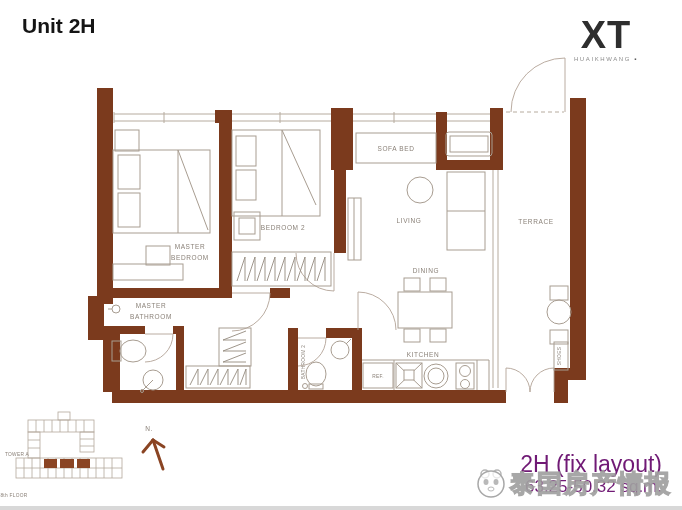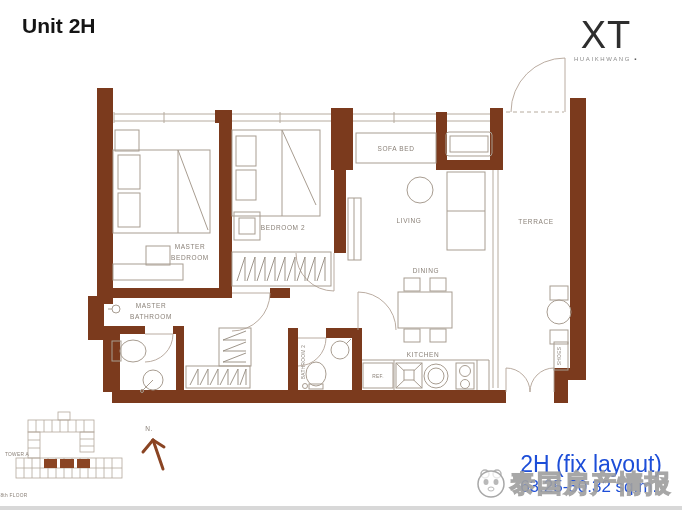--- a/index.html
+++ b/index.html
@@ -1,36 +1,36 @@
 <!DOCTYPE html>
 <html><head>
 <meta charset="utf-8">
 <style>
   html,body{margin:0;padding:0;background:#ffffff;}
   .stage{position:relative;width:682px;height:510px;background:#ffffff;overflow:hidden;
          font-family:"Liberation Sans",sans-serif;}
   .page-title{position:absolute;left:22px;top:14px;font-size:21px;font-weight:bold;color:#151515;}
   .logo{position:absolute;right:24px;top:16px;width:104px;text-align:center;}
-  .logo-xt{font-size:38px;line-height:1;color:#2e2e2e;letter-spacing:1px;font-family:"Liberation Sans",sans-serif;}
+  .logo-xt{font-size:38px;line-height:1;color:#2e2e2e;letter-spacing:1px;font-family:"Liberation Sans",sans-serif;font-weight:bold;}
   .logo-sub{font-size:6px;letter-spacing:1.6px;color:#8c8c8c;margin-top:2px;}
   .logo-sub .mark{color:#555;}
   svg.plan{position:absolute;left:0;top:0;}
   .wall{fill:#7b3a1d;stroke:none;}
   .furn{fill:none;stroke:#a89d91;stroke-width:1;}
   .furnf{fill:#ffffff;stroke:#a89d91;stroke-width:1;}
   .door{fill:none;stroke:#b2a396;stroke-width:0.9;}
   .win{stroke:#b6ab9e;stroke-width:1;fill:none;}
   .dash{stroke:#b6ab9e;stroke-width:1;fill:none;stroke-dasharray:4 3;}
   .zig{fill:none;stroke:#948a7e;stroke-width:0.9;}
   .lbl{font-family:"Liberation Sans",sans-serif;font-size:6.5px;letter-spacing:0.6px;fill:#8a8178;text-anchor:middle;}
   .lbl-s{font-size:4.8px;letter-spacing:0.3px;}
   .key{fill:none;stroke:#b3a89c;stroke-width:0.8;}
   .keyunit{fill:#8a4423;stroke:none;}
   .north{stroke:#8a4423;stroke-width:3;fill:none;stroke-linecap:round;}
-  .footer{position:absolute;right:20px;top:452px;color:#1d4ed8;z-index:2;}
+  .footer{position:absolute;right:20px;top:452px;text-align:right;color:#701a75;z-index:2;}
   .footer .f1{font-size:23px;line-height:1.1;}
   .footer .f2{font-size:17px;line-height:1.2;}
   .watermark{position:absolute;left:474px;top:466px;z-index:5;display:flex;align-items:center;gap:2px;}
   .wm-text{font-size:25px;font-weight:bold;letter-spacing:2px;color:#a16207;opacity:.92;
            -webkit-text-stroke:1.3px #a0a0a0;text-shadow:0 0 1px #aaaaaa;}
   .bottom-strip{position:absolute;left:0;bottom:0;width:682px;height:4px;background:#d8d8d8;}
 </style>
 </head>
 <body>
 

